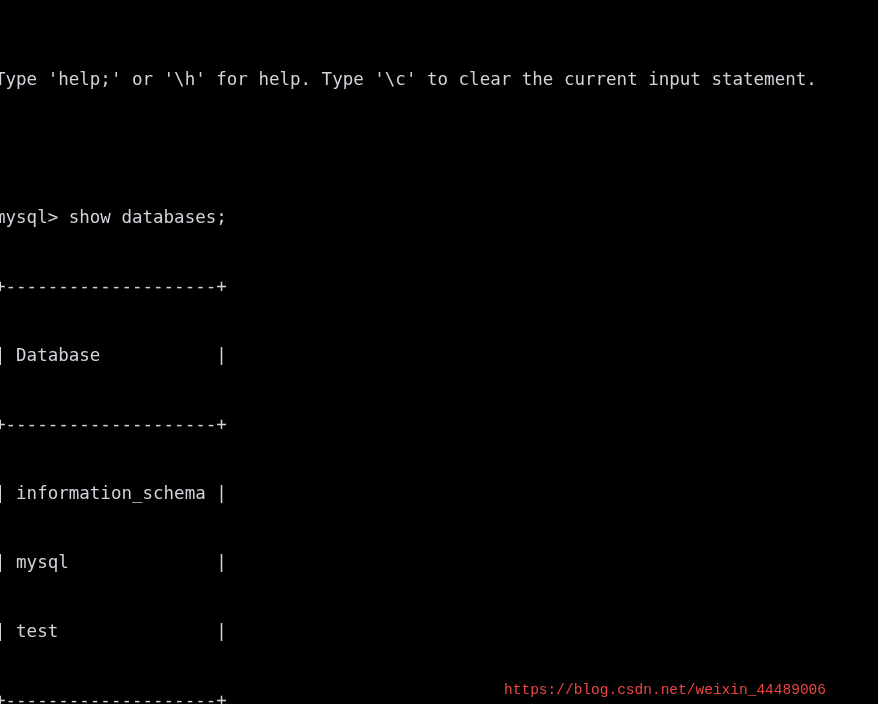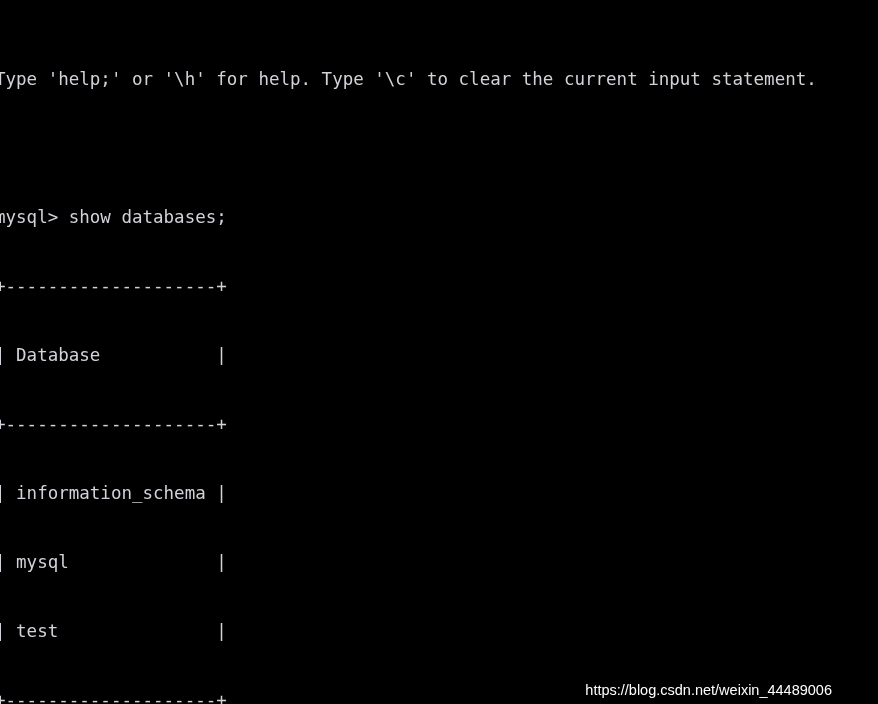--- a/index.html
+++ b/index.html
@@ -45,24 +45,24 @@
     white-space: pre;
     font-family: "DejaVu Sans Mono", "Liberation Mono", monospace;
   }
 
   .line.blank {
     height: 23px;
   }
 
   .watermark {
     position: absolute;
-    right: 14px;
+    right: 20px;
     bottom: 6px;
-    color: #ffffff;
-    font-family: Liberation Sans, sans-serif;
+    color: #ef4444;
+    font-family: Liberation Mono, monospace;
     font-size: 14.5px;
     letter-spacing: 0px;
     white-space: pre;
   }
 </style>
 </head>
 <body>
 
 <div id="terminal">
   <div class="console">

